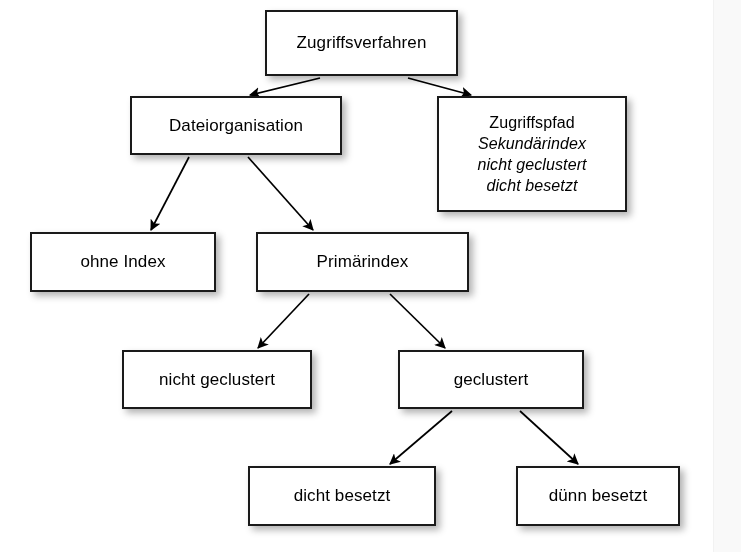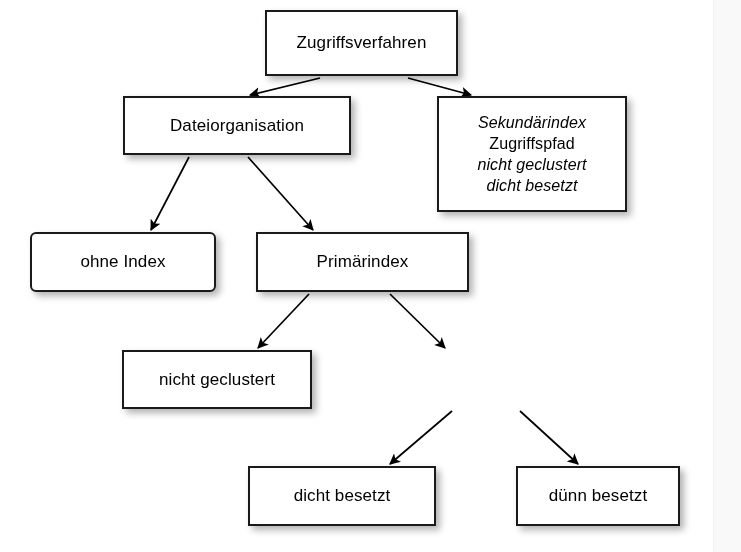--- a/index.html
+++ b/index.html
@@ -54,23 +54,23 @@
   .node .line {
     display: block;
     white-space: nowrap;
   }
   .node .line.italic {
     font-style: italic;
   }
 
   
   #node-zugriffsverfahren { left: 265px; top: 10px;  width: 193px; height: 66px; }
-  #node-dateiorganisation { left: 123px; top: 96px;  width: 228px; height: 59px; }
+  #node-dateiorganisation { left: 130px; top: 96px;  width: 212px; height: 59px; }
   #node-zugriffspfad      { left: 437px; top: 96px;  width: 190px; height: 116px; font-size: 16px; line-height: 1.32; }
-  #node-ohne-index        { left: 30px;  top: 232px; width: 186px; height: 60px; border-radius: 6px; }
+  #node-ohne-index        { left: 30px;  top: 232px; width: 186px; height: 60px; }
   #node-primaerindex      { left: 256px; top: 232px; width: 213px; height: 60px; }
   #node-nicht-geclustert  { left: 122px; top: 350px; width: 190px; height: 59px; }
   #node-geclustert        { left: 398px; top: 350px; width: 186px; height: 59px; }
   #node-dicht-besetzt     { left: 248px; top: 466px; width: 188px; height: 60px; }
   #node-duenn-besetzt     { left: 516px; top: 466px; width: 164px; height: 60px; }
 </style>
 </head>
 <body>
 
 <div id="canvas">
@@ -96,38 +96,41 @@
 
   <div class="node" id="node-zugriffsverfahren">
     <span class="line">Zugriffsverfahren</span>
   </div>
 
   <div class="node" id="node-dateiorganisation">
     <span class="line">Dateiorganisation</span>
   </div>
 
   <div class="node" id="node-zugriffspfad">
+    <span class="line">Zugriffspfad</span>
     <span class="line italic">Sekundärindex</span>
-    <span class="line">Zugriffspfad</span>
     <span class="line italic">nicht geclustert</span>
     <span class="line italic">dicht besetzt</span>
   </div>
 
   <div class="node" id="node-ohne-index">
     <span class="line">ohne Index</span>
   </div>
 
   <div class="node" id="node-primaerindex">
     <span class="line">Primärindex</span>
   </div>
 
   <div class="node" id="node-nicht-geclustert">
     <span class="line">nicht geclustert</span>
   </div>
 
+  <div class="node" id="node-geclustert">
+    <span class="line">geclustert</span>
+  </div>
 
   <div class="node" id="node-dicht-besetzt">
     <span class="line">dicht besetzt</span>
   </div>
 
   <div class="node" id="node-duenn-besetzt">
     <span class="line">dünn besetzt</span>
   </div>
 
   <div id="right-strip"></div>

